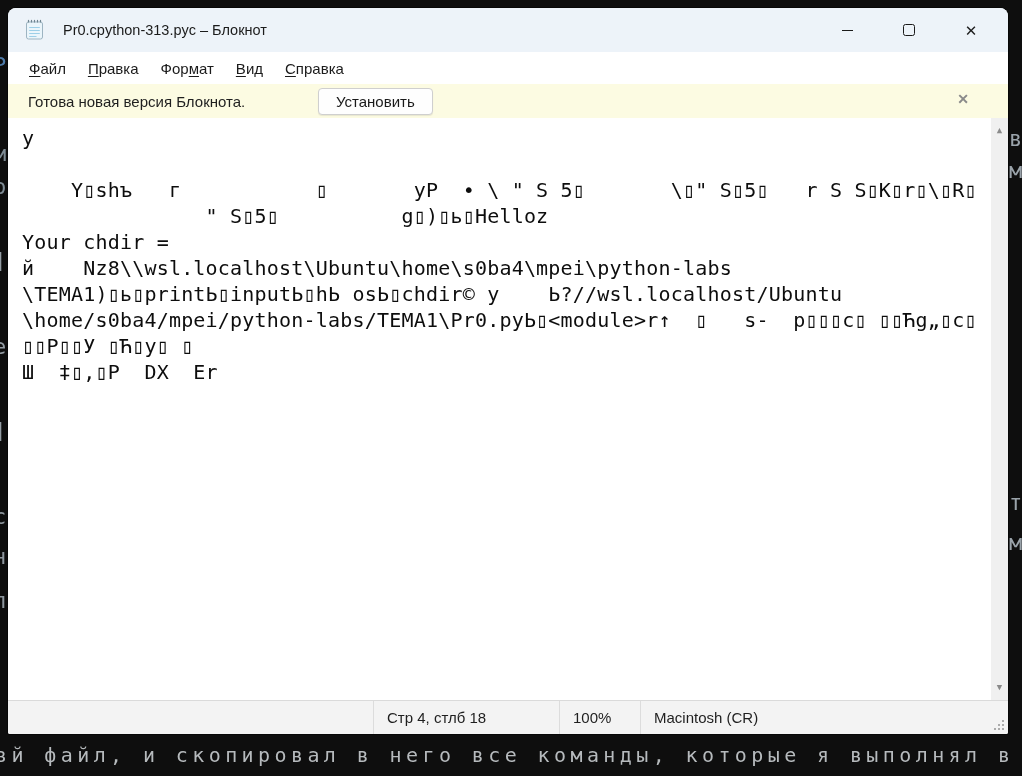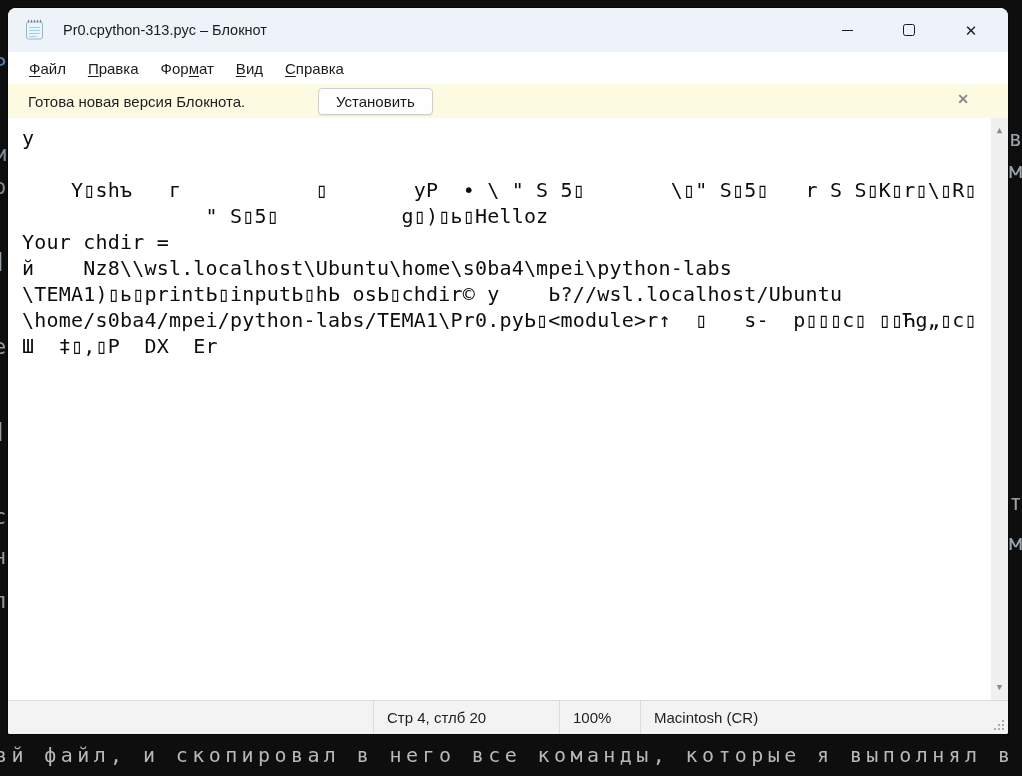--- a/index.html
+++ b/index.html
@@ -135,27 +135,28 @@
 
   <div class="editor">
     <div class="line">у</div>
     <div class="line"></div>
     <div class="line">    Y▯shъ   г           ▯       уР  • \ " S 5▯       \▯" S▯5▯   r S S▯K▯r▯\▯R▯</div>
     <div class="line">               " S▯5▯          g▯)▯ь▯Helloz</div>
     <div class="line">Your chdir =</div>
     <div class="line">й    Nz8\\wsl.localhost\Ubuntu\home\s0ba4\mpei\python-labs</div>
     <div class="line">\TEMA1)▯ь▯printЬ▯inputЬ▯hЬ osЬ▯chdir© у    Ь?//wsl.localhost/Ubuntu</div>
     <div class="line">\home/s0ba4/mpei/python-labs/TEMA1\Pr0.pyЬ▯&lt;module&gt;r↑  ▯   s-  p▯▯▯c▯ ▯▯Ћg„▯c▯</div>
+    <div class="line">▯▯Р▯▯У ▯Ћ▯у▯ ▯</div>
     <div class="line">Ш  ‡▯,▯Р  DX  Er</div>
     <div class="scrollbar">
       <span class="scroll-arrow up">▲</span>
       <span class="scroll-arrow down">▼</span>
     </div>
   </div>
 
   <div class="statusbar">
-    <div class="seg seg-cursor">Стр 4, стлб 20</div>
+    <div class="seg seg-cursor">Стр 4, стлб 18</div>
     <div class="seg seg-zoom">100%</div>
     <div class="seg seg-eol">Macintosh (CR)</div>
     <div class="grip"></div>
   </div>
 
 </div>
 
 </body></html>

